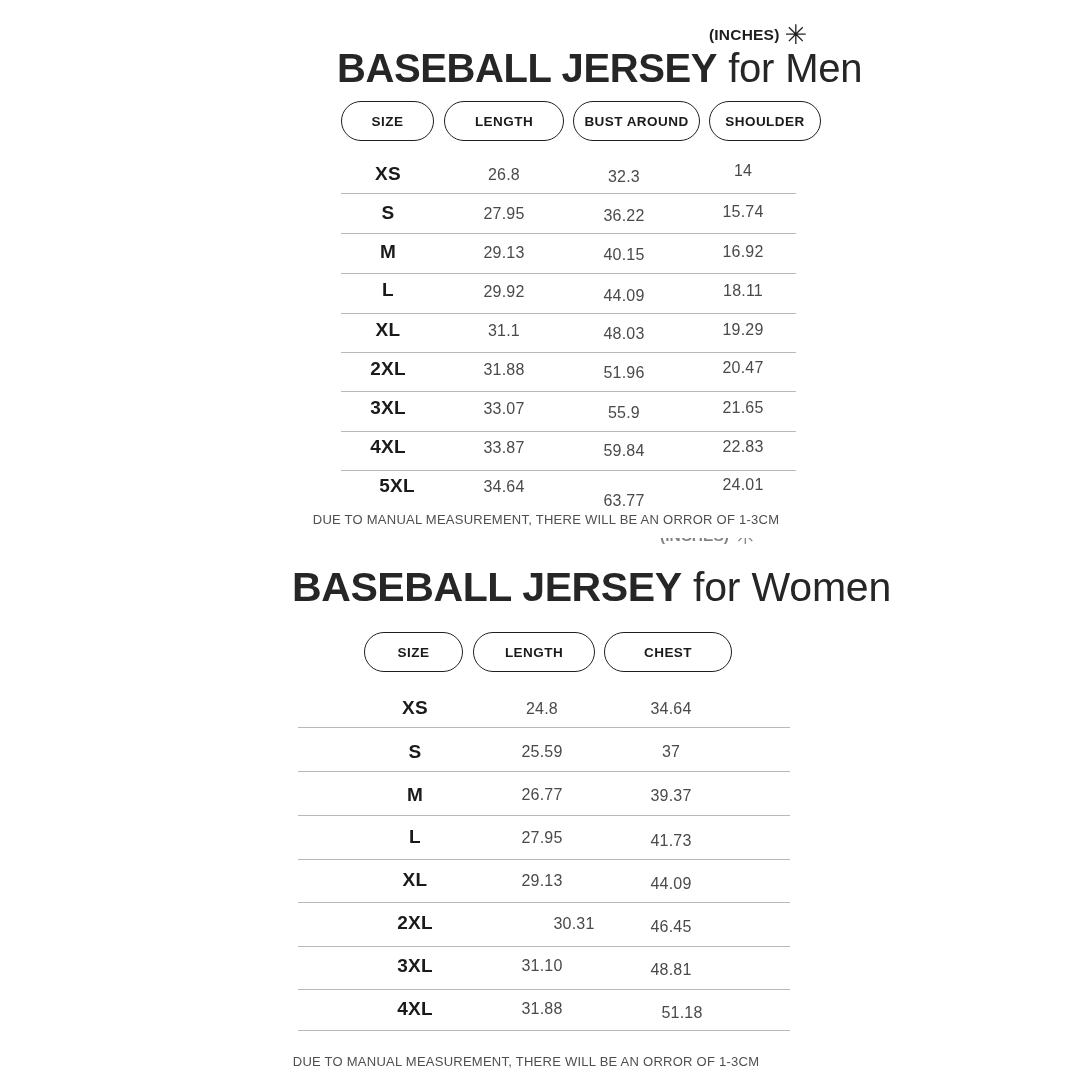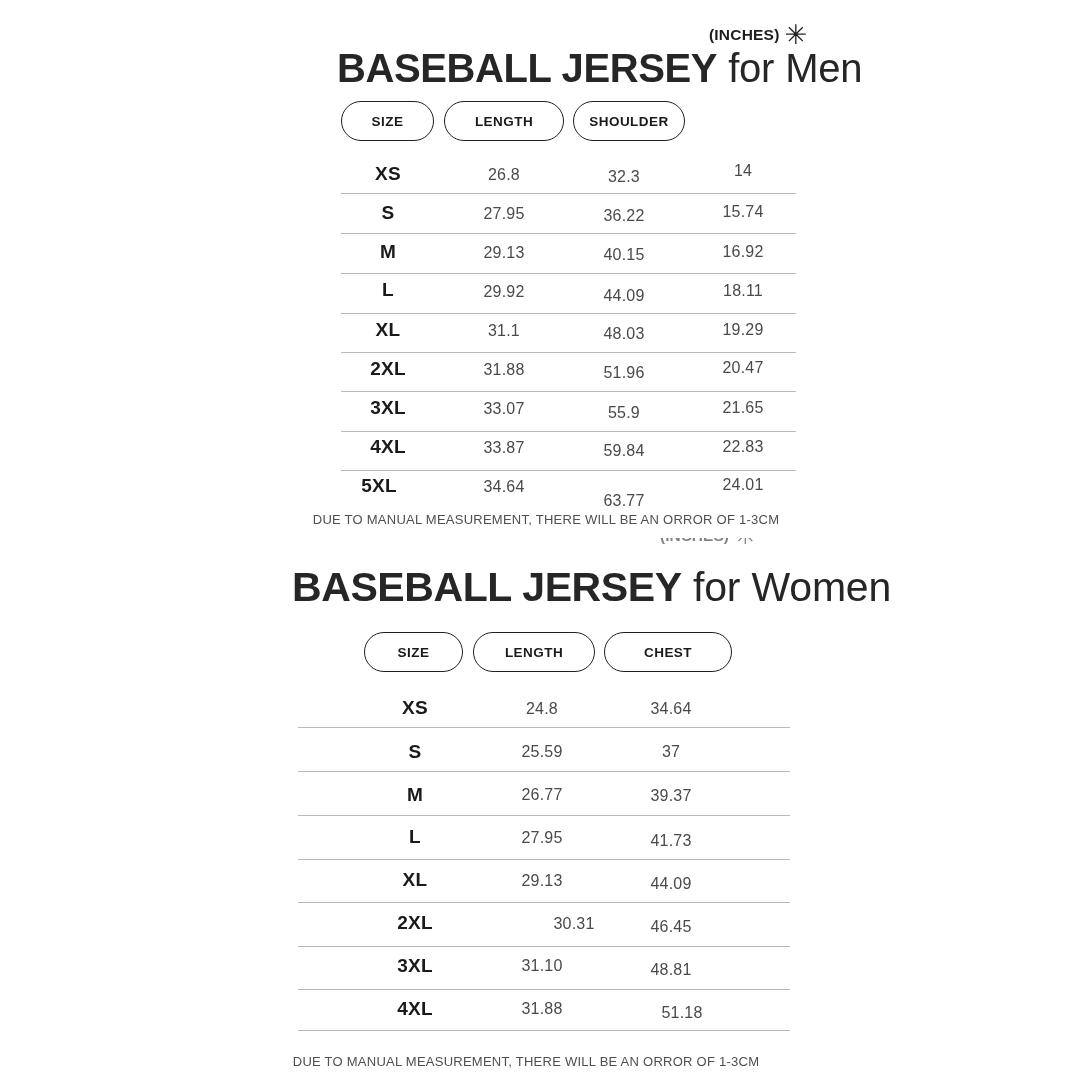--- a/index.html
+++ b/index.html
@@ -154,20 +154,21 @@
   </div>
 
   <div class="title" style="left:337px; top:48px;">
     <span class="strong">BASEBALL JERSEY</span>
     <span class="light">for Men</span>
   </div>
 
   <div class="pill-row" style="left:341px; top:101px;">
     <div class="pill" style="width:93px;">SIZE</div>
     <div class="pill" style="width:120px; margin-left:10px;">LENGTH</div>
+    <div class="pill" style="width:127px; margin-left:9px;">BUST AROUND</div>
     <div class="pill" style="width:112px; margin-left:9px;">SHOULDER</div>
   </div>
 
   <div class="table" style="left:341px; top:160px; width:455px;">
 
     <div class="row" style="height:39px;">
       <div class="cell size" style="left:47px;  top:3px;">XS</div>
       <div class="cell val" style="left:163px; top:6px;">26.8</div>
       <div class="cell val" style="left:283px; top:8px;">32.3</div>
       <div class="cell val" style="left:402px; top:2px;">14</div>
@@ -224,21 +225,21 @@
 
     <div class="row" style="height:39px;">
       <div class="cell size" style="left:47px;  top:3px;">4XL</div>
       <div class="cell val" style="left:163px; top:6px;">33.87</div>
       <div class="cell val" style="left:283px; top:9px;">59.84</div>
       <div class="cell val" style="left:402px; top:5px;">22.83</div>
       <div class="divider" style="top:37px; width:455px;"></div>
     </div>
 
     <div class="row" style="height:39px;">
-      <div class="cell size" style="left:38px;  top:3px;">5XL</div>
+      <div class="cell size" style="left:56px;  top:3px;">5XL</div>
       <div class="cell val" style="left:163px; top:6px;">34.64</div>
       <div class="cell val" style="left:283px; top:20px;">63.77</div>
       <div class="cell val" style="left:402px; top:4px;">24.01</div>
     </div>
 
   </div>
 
   <div class="disclaimer" style="top:512px; left:6px;">DUE TO MANUAL MEASUREMENT, THERE WILL BE AN ORROR OF 1-3CM</div>
 </div>
 

